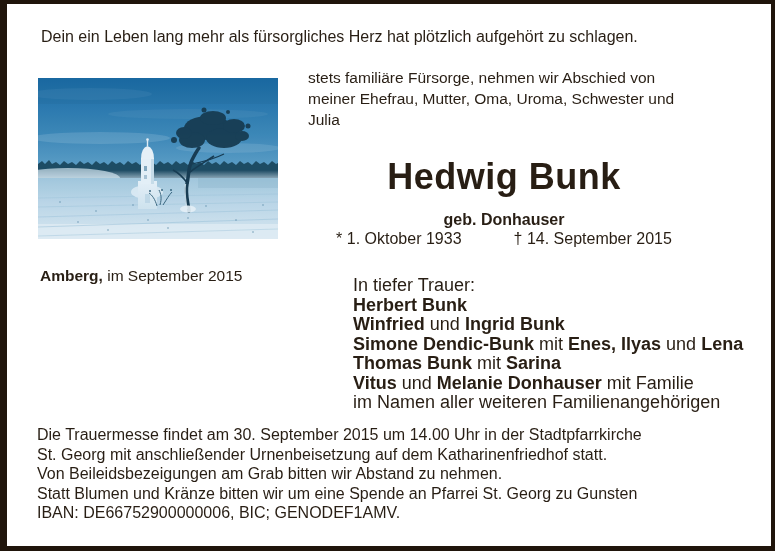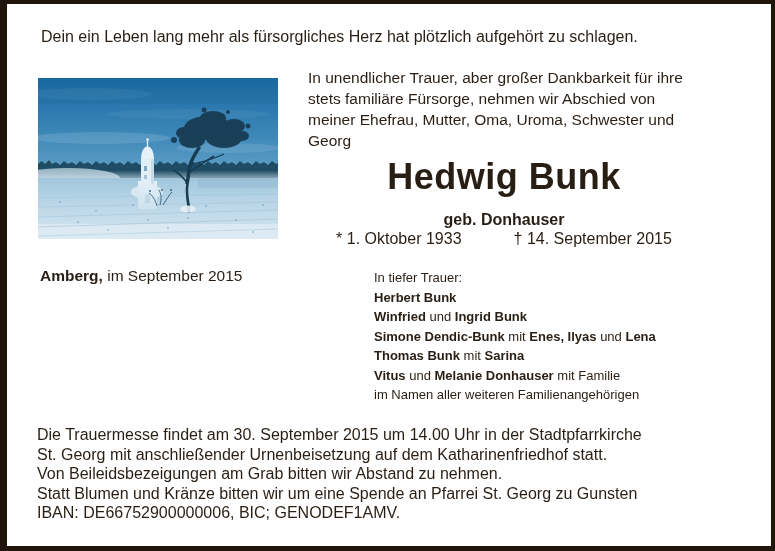--- a/index.html
+++ b/index.html
@@ -33,21 +33,21 @@
   .intro{left:301px;top:63px;width:420px;font-size:15.5px;line-height:21px;}
   .intro .line{white-space:nowrap;}
 
   .name{left:301px;top:153px;width:392px;text-align:center;
         font-size:36px;line-height:40px;font-weight:bold;letter-spacing:0.5px;}
   .maiden{left:301px;top:207px;width:392px;text-align:center;
         font-size:16px;line-height:18px;font-weight:bold;}
   .dates{left:301px;top:225px;width:392px;display:flex;justify-content:center;gap:52px;
         font-size:16px;line-height:20px;}
 
-  .mourners{left:346px;top:264px;font-size:13px;line-height:19.5px;margin-left:21px;}
+  .mourners{left:346px;top:272px;font-size:18px;line-height:19.5px;}
   .mourners .line{white-space:nowrap;}
 
   .footer{left:30px;top:421px;font-size:16px;line-height:19.6px;}
   .footer .line{white-space:nowrap;}
 </style>
 </head>
 <body>
 
 <div class="notice">
 
@@ -163,24 +163,23 @@
 
       <rect x="0" y="0" width="240" height="161" fill="#2b7cb0" opacity="0.05"></rect>
     </svg>
   </div>
 
   <div class="abs dateline">
     <span class="b">Amberg,</span><span> im September 2015</span>
   </div>
 
   <div class="abs intro">
-      <div class="line">In unendlicher Trauer, aber großer Dankbarkeit für ihre</div>
       <div class="line">stets familiäre Fürsorge, nehmen wir Abschied von</div>
       <div class="line">meiner Ehefrau, Mutter, Oma, Uroma, Schwester und</div>
-      <div class="line">Georg</div>
+      <div class="line">Julia</div>
     </div>
 
   <div class="abs name">Hedwig Bunk</div>
 
   <div class="abs maiden">geb. Donhauser</div>
 
   <div class="abs dates">
     <span>* 1. Oktober 1933</span>
     <span>† 14. September 2015</span>
   </div>

